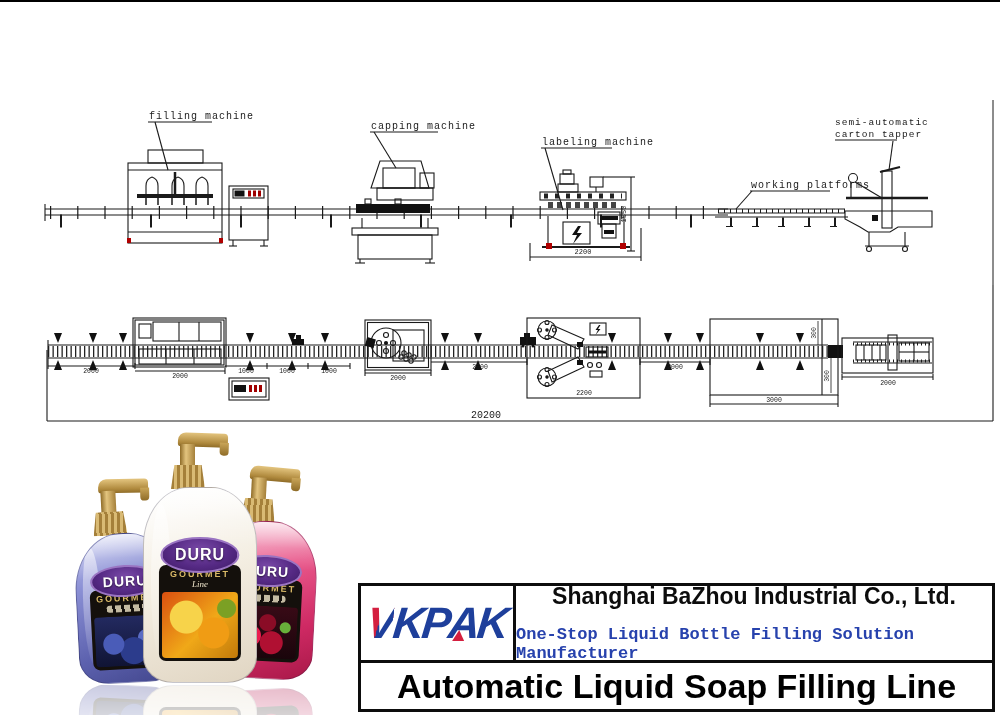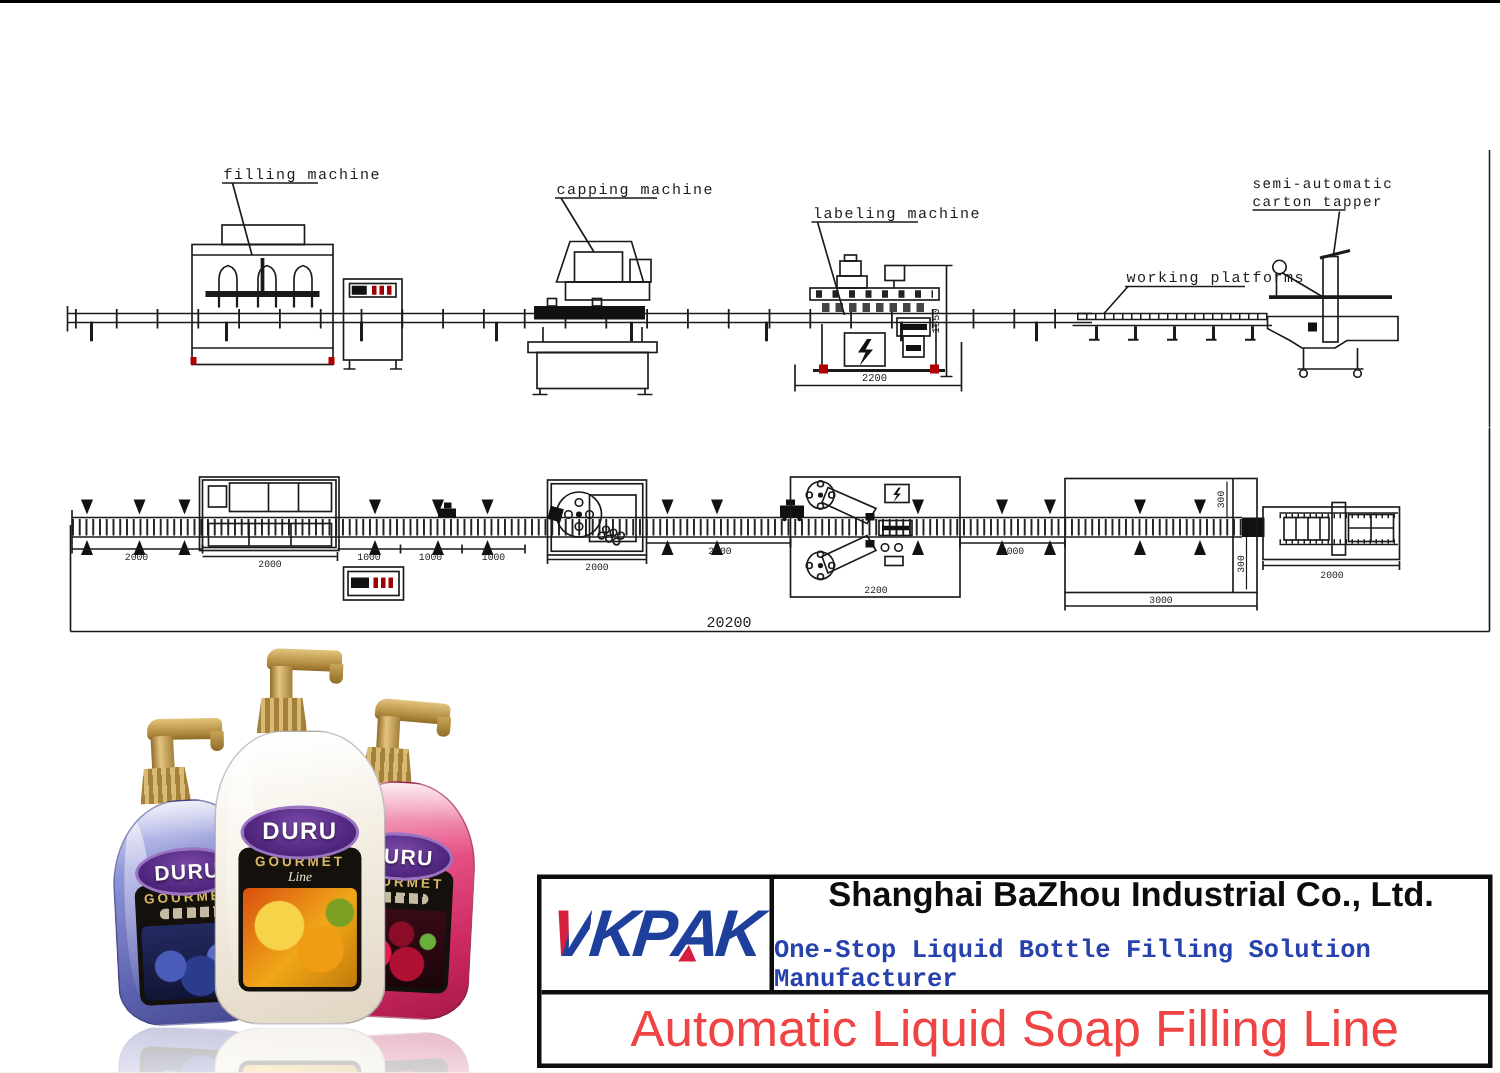--- a/index.html
+++ b/index.html
@@ -86,21 +86,21 @@
     color:#1e3f9b;white-space:nowrap;}
   .logo-v{background:linear-gradient(100deg,#d41f3f 47%,#1e3f9b 47%);
     -webkit-background-clip:text;background-clip:text;color:transparent;}
   .logo-a{position:relative;display:inline-block;}
   .logo-a i{content:"";position:absolute;left:6px;bottom:7px;width:0;height:0;
     border-left:6px solid transparent;border-right:6px solid transparent;border-bottom:11px solid #d41f3f;}
   .info-cell{flex:1;display:flex;flex-direction:column;justify-content:center;align-items:center;gap:15px;}
   .company{font-size:23px;font-weight:bold;color:#0c0c0c;}
   .tagline{font-size:17px;font-weight:bold;color:#2742ad;font-family:Liberation Mono, monospace;}
   .brand-title-row{flex:1;display:flex;align-items:center;justify-content:center;}
-  .brand-title{font-size:34px;color:#ef4444;font-weight:400;}
+  .brand-title{font-size:34px;color:#000000;font-weight:700;}
 </style>
 </head>
 <body>
 
 <div class="page">
   <div class="top-border"></div>
 
   <svg style="top:0" width="1000" height="285" viewBox="0 0 1000 285">
     <g class="cad">
       <line x1="45" y1="209" x2="728" y2="209"></line>

